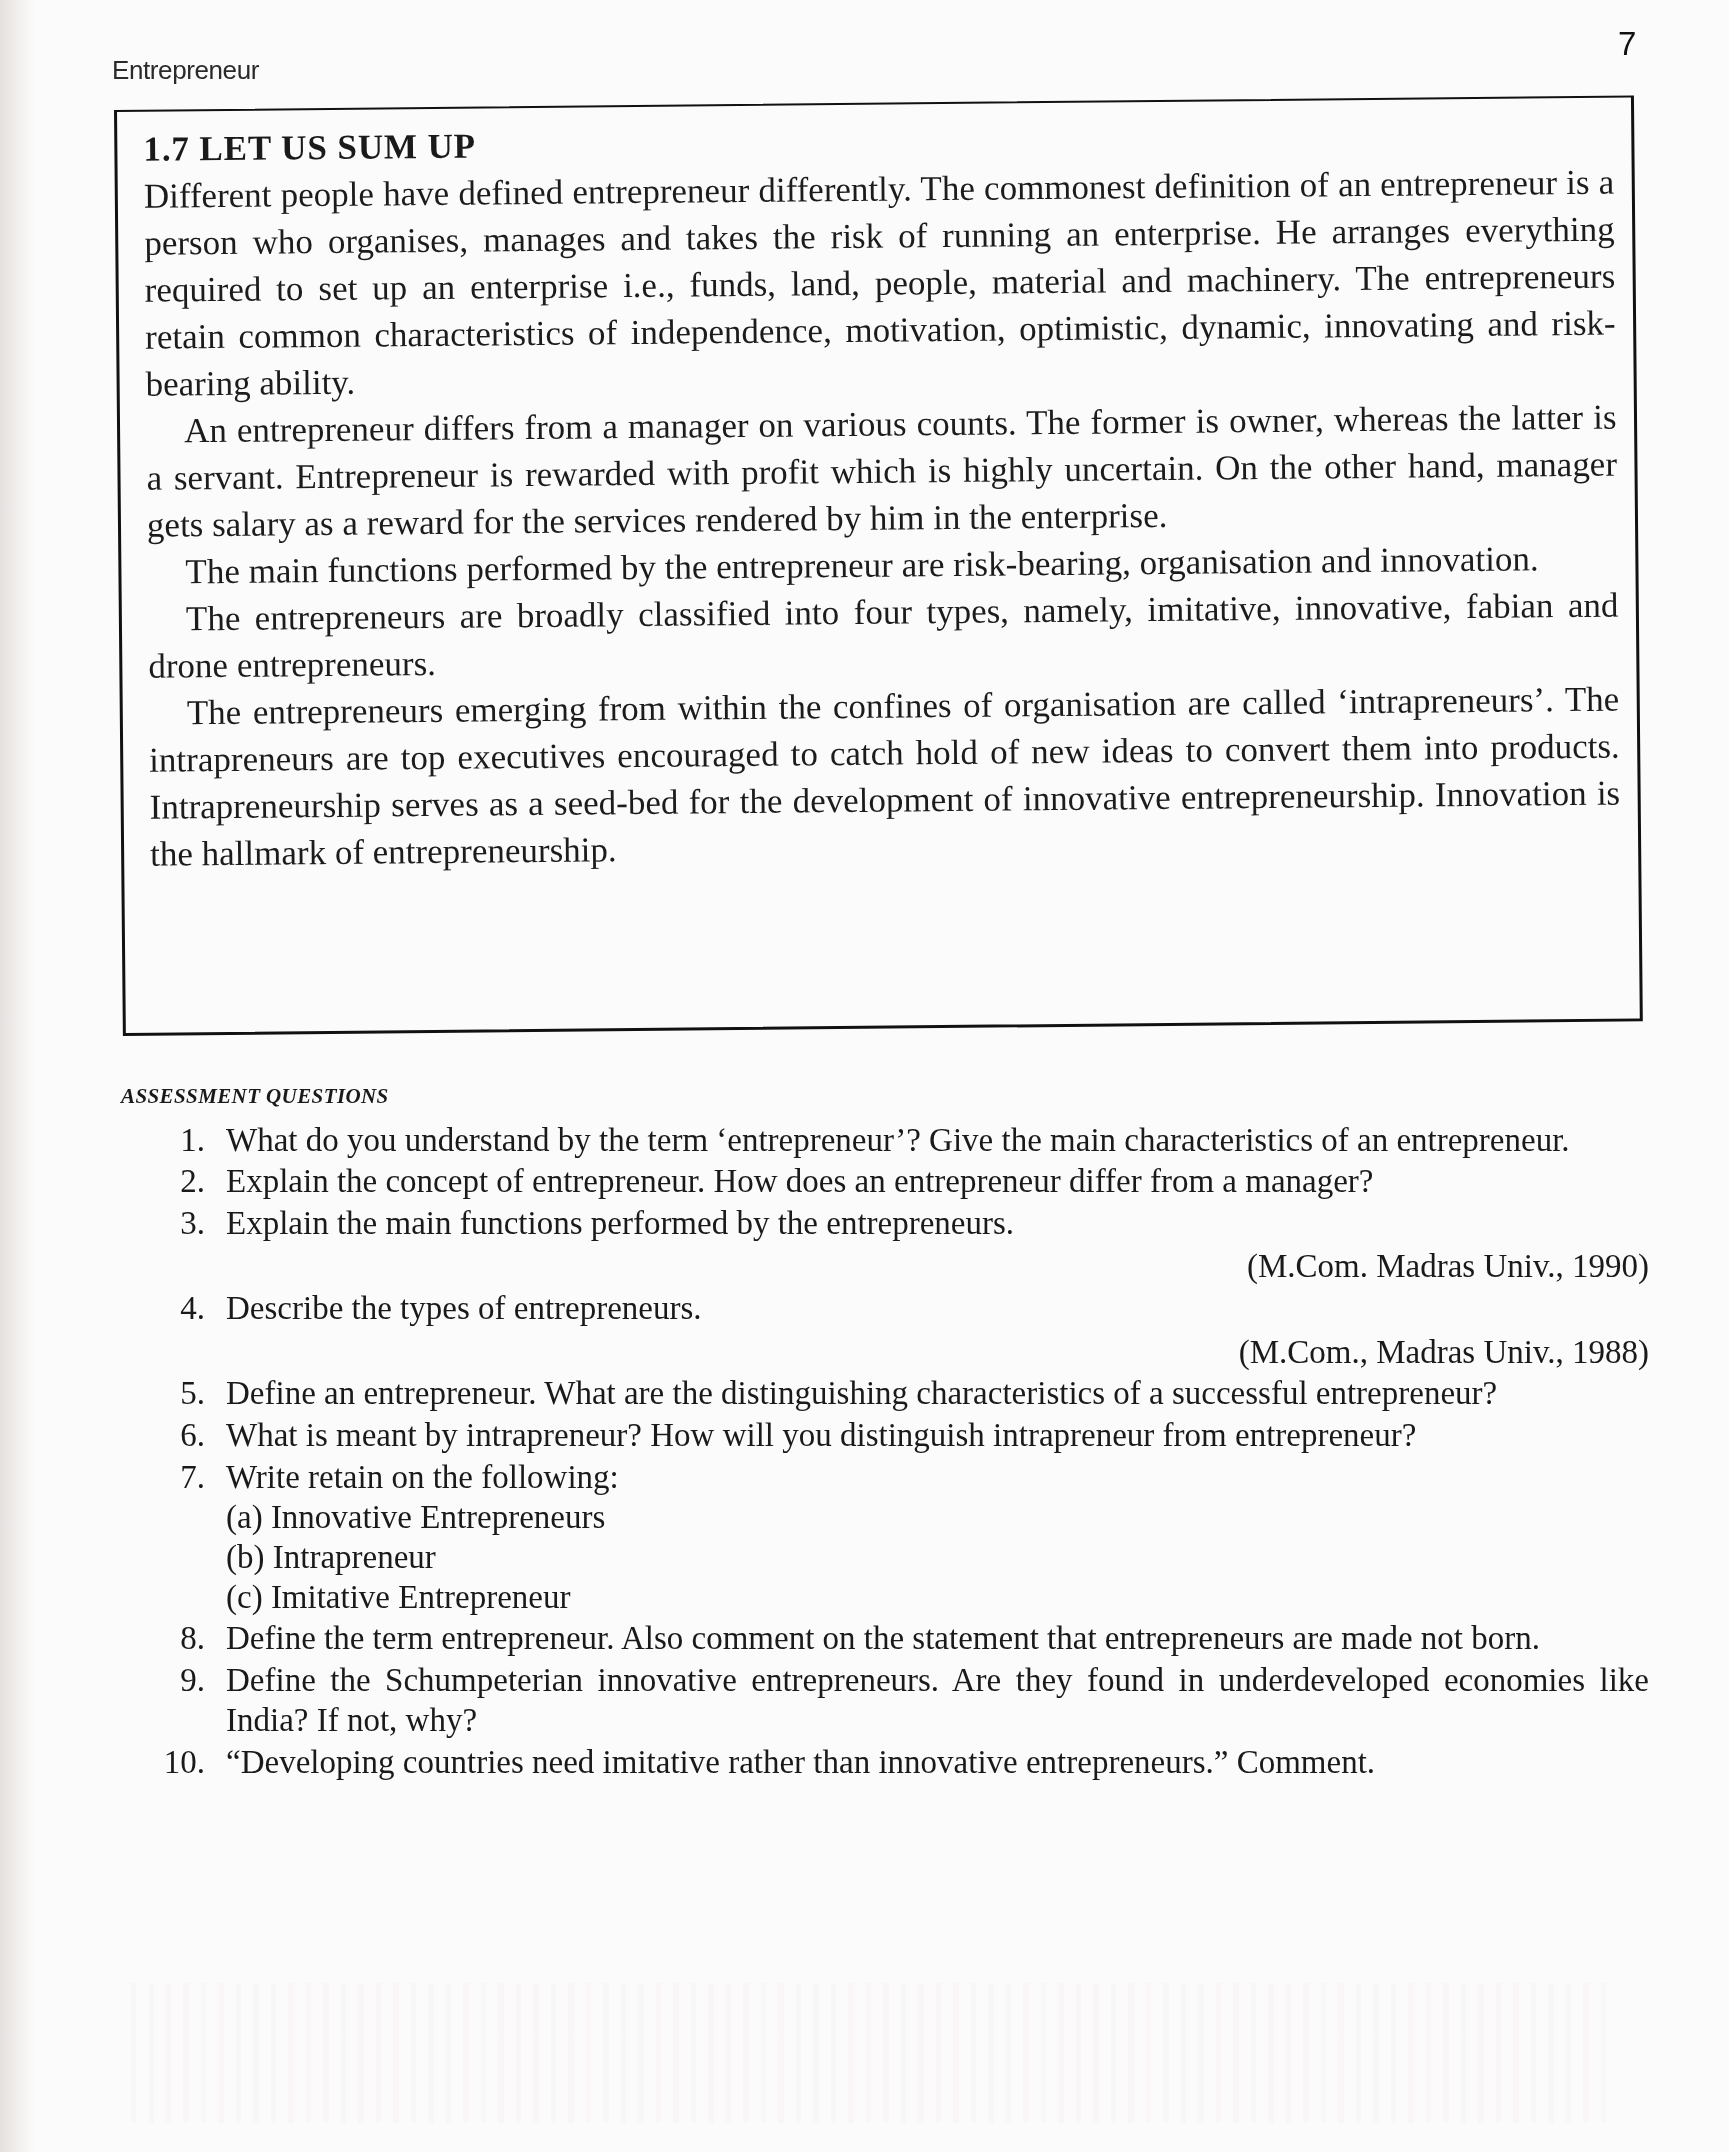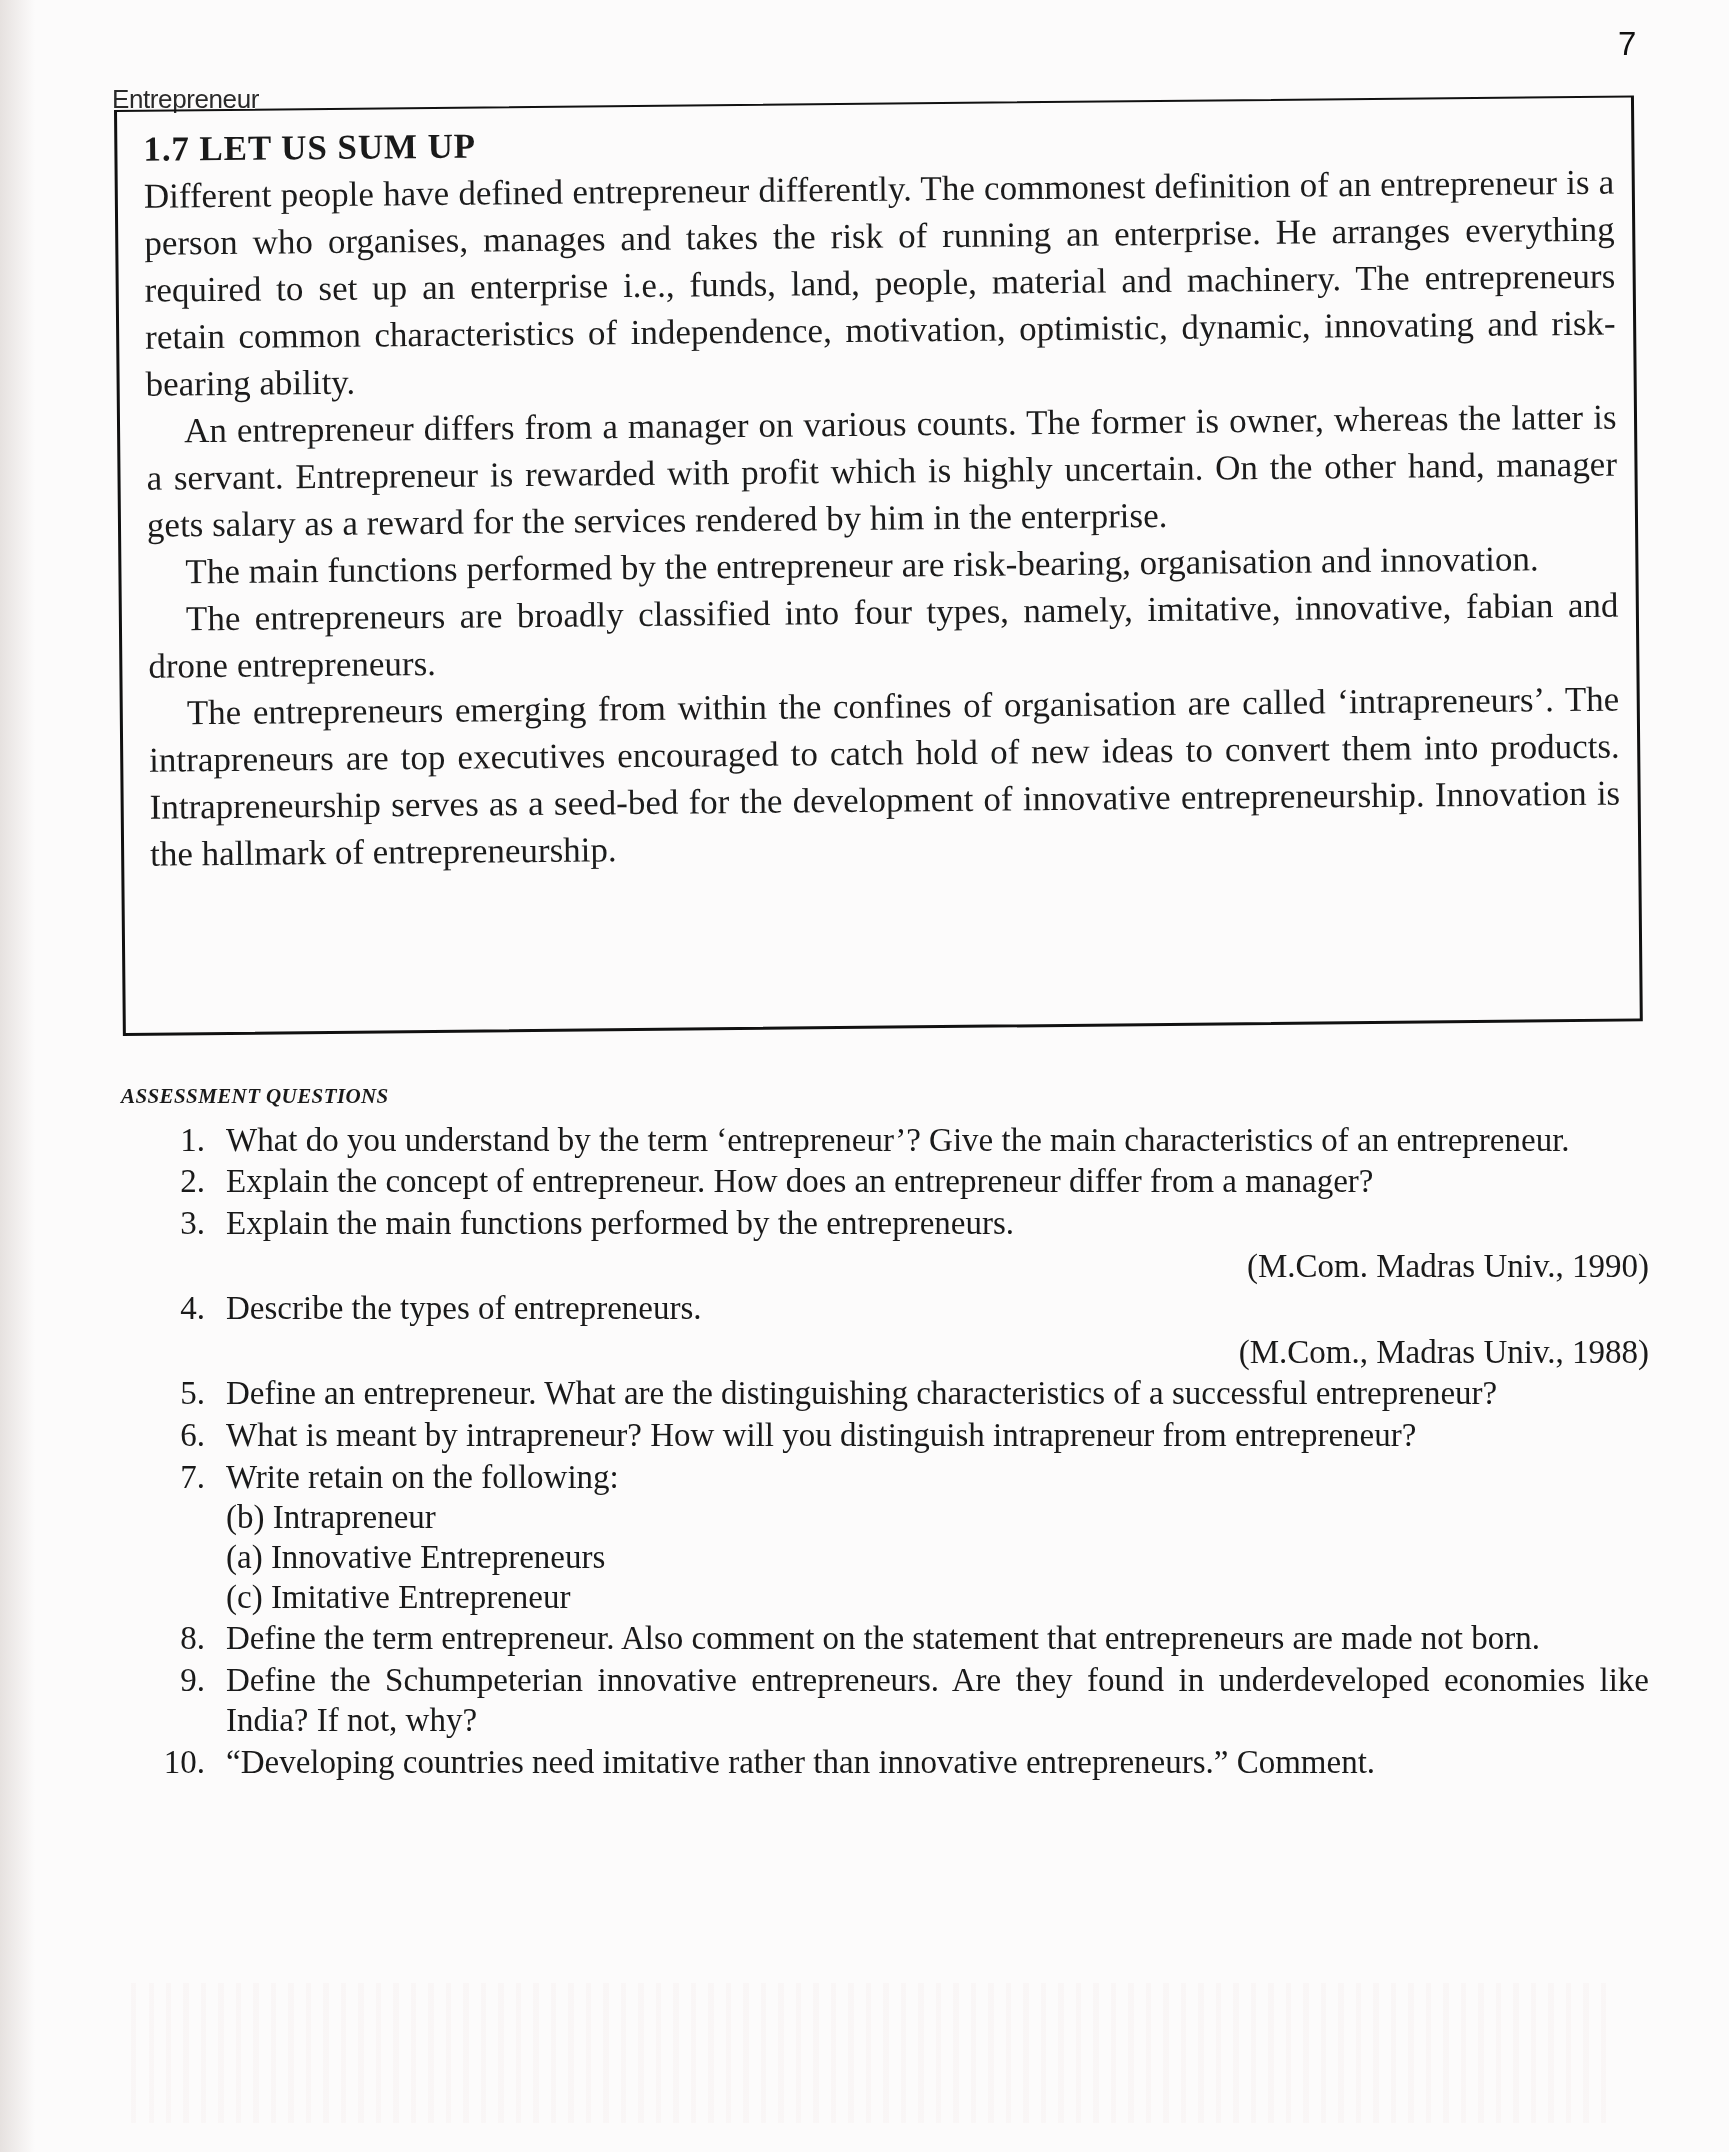--- a/index.html
+++ b/index.html
@@ -8,21 +8,21 @@
     background: #fcfbfb;
     font-family: "Liberation Serif", "DejaVu Serif", serif;
     color: #1a1a1a;
     position: relative;
   }
   .page-shadow {
     position: absolute; left: 0; top: 0; width: 35px; height: 2152px;
     background: linear-gradient(to right, #e6e1df, #fcfbfb);
   }
   .running-head {
-    position: absolute; left: 112px; top: 84px;
+    position: absolute; left: 112px; top: 55px;
     font-family: "Liberation Sans", "DejaVu Sans", sans-serif;
     font-size: 26px; color: #2a2a2a; letter-spacing: -0.4px;
   }
   .page-number {
     position: absolute; left: 1618px; top: 24.5px;
     font-family: "Liberation Sans", "DejaVu Sans", sans-serif;
     font-size: 33px; color: #111;
   }
   .summary-box {
     position: absolute; left: 114px; top: 110px;
@@ -117,22 +117,22 @@
     <li class="q-item">
       <span class="q-num">6.</span>
       <span class="q-body">
           <span class="q-text">What is meant by intrapreneur? How will you distinguish intrapreneur from entrepreneur?</span>
         </span>
     </li>
     <li class="q-item">
       <span class="q-num">7.</span>
       <span class="q-body">
         <span class="q-text">Write retain on the following:</span>
+        <span class="q-sub">(a) Innovative Entrepreneurs</span>
         <span class="q-sub">(b) Intrapreneur</span>
-        <span class="q-sub">(a) Innovative Entrepreneurs</span>
         <span class="q-sub">(c) Imitative Entrepreneur</span>
       </span>
     </li>
     <li class="q-item">
       <span class="q-num">8.</span>
       <span class="q-body">
           <span class="q-text">Define the term entrepreneur. Also comment on the statement that entrepreneurs are made not born.</span>
         </span>
     </li>
     <li class="q-item">

